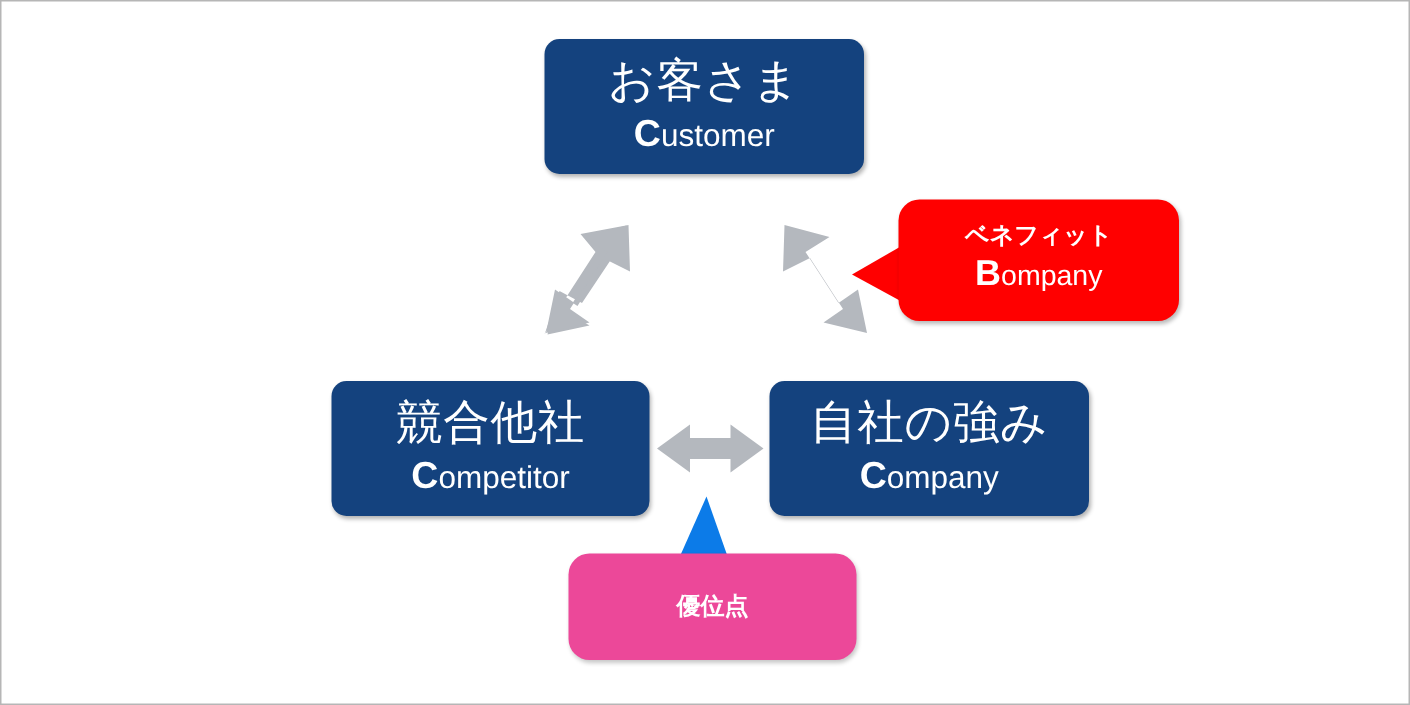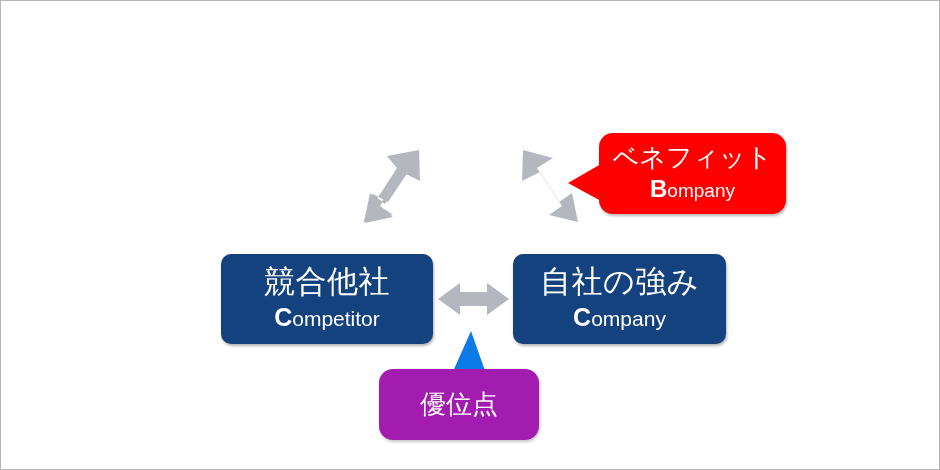--- a/index.html
+++ b/index.html
@@ -61,40 +61,41 @@
     position: absolute;
     display: flex;
     flex-direction: column;
     align-items: center;
     justify-content: center;
     color: #ffffff;
     border-radius: 14px;
     box-sizing: border-box;
   }
   .callout .jp {
-    font-size: 26px;
+    font-size: 16px;
     line-height: 1.1;
     white-space: nowrap;
+    font-weight: bold;
   }
   .callout .en {
     font-size: 19px;
     line-height: 1.25;
     margin-top: 2px;
     white-space: nowrap;
   }
   .callout .en .cap { font-size: 24px; font-weight: 700; }
 
   #callout-benefit {
     left: 598px; top: 132px; width: 187px; height: 81px;
     background: #FF0000;
     box-shadow: 1px 2px 3px rgba(0,0,0,0.28);
   }
   #callout-advantage {
-    left: 378px; top: 368px; width: 160px; height: 71px;
-    background: #a21caf;
+    left: 378px; top: 368px; width: 192px; height: 71px;
+    background: #ec4899;
     box-shadow: 1px 2px 3px rgba(0,0,0,0.22);
   }
 
   
   #overlay {
     position: absolute;
     left: 0; top: 0;
     width: 940px; height: 470px;
     pointer-events: none;
   }
@@ -122,20 +123,24 @@
 
     <g>
       <polygon class="arrow-gray" points="437,298 459,282 459,291 486,291 486,282 508,298 486,314 486,305 459,305 459,314"></polygon>
     </g>
 
     <polygon class="tail-red" points="600,163 567,182 600,200"></polygon>
 
     <polygon class="tail-blue" points="446,384 470,330 489,384"></polygon>
   </svg>
 
+  <div class="node" id="node-customer">
+    <span class="jp">お客さま</span>
+    <span class="en"><span class="cap">C</span><span>ustomer</span></span>
+  </div>
 
   <div class="node" id="node-competitor">
     <span class="jp">競合他社</span>
     <span class="en"><span class="cap">C</span><span>ompetitor</span></span>
   </div>
 
   <div class="node" id="node-company">
     <span class="jp">自社の強み</span>
     <span class="en"><span class="cap">C</span><span>ompany</span></span>
   </div>

